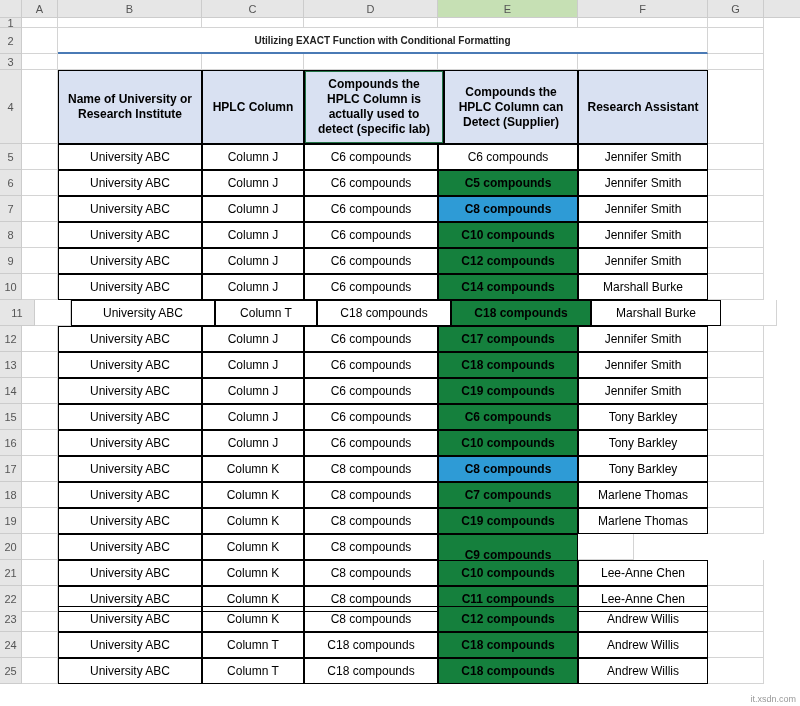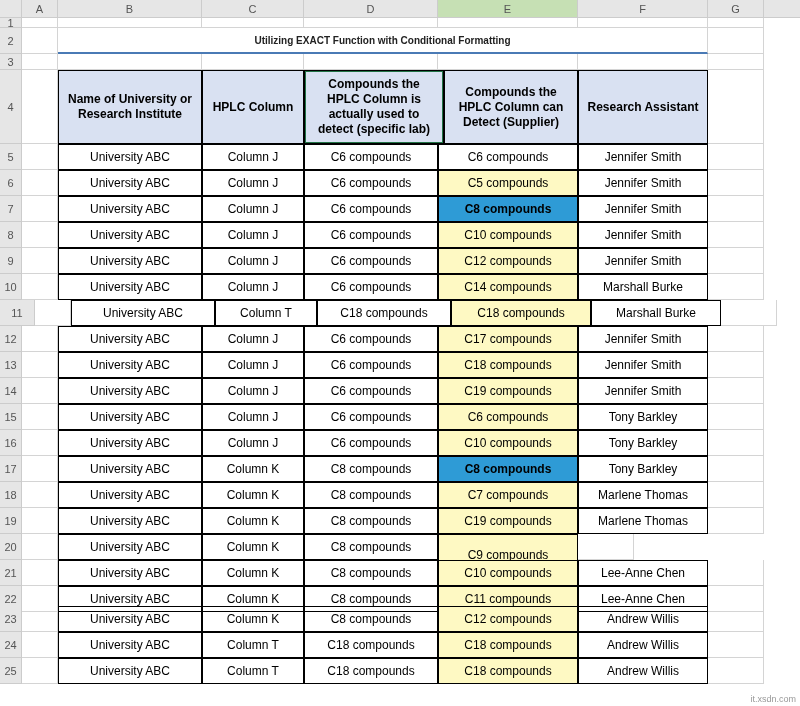--- a/index.html
+++ b/index.html
@@ -61,21 +61,21 @@
     font-weight: bold;
     border: 1px solid #000;
     font-size: 12px;
     padding: 4px 6px;
     line-height: 1.25;
   }
   .data-cell {
     border: 1px solid #000;
     font-size: 12px;
   }
-  .grey-fill { background: #fef9c3; }
+  .grey-fill { background: #15803d; font-weight: bold; }
   .blue-fill { background: #2e9bd6; font-weight: bold; }
   .sel-col {
     box-shadow: inset 0 0 0 1px #217346;
   }
   .active-col-hdr { background: #c6e0b4; color:#217346; }
   .watermark {
     position: absolute;
     right: 4px;
     bottom: 2px;
     font-size: 9px;

